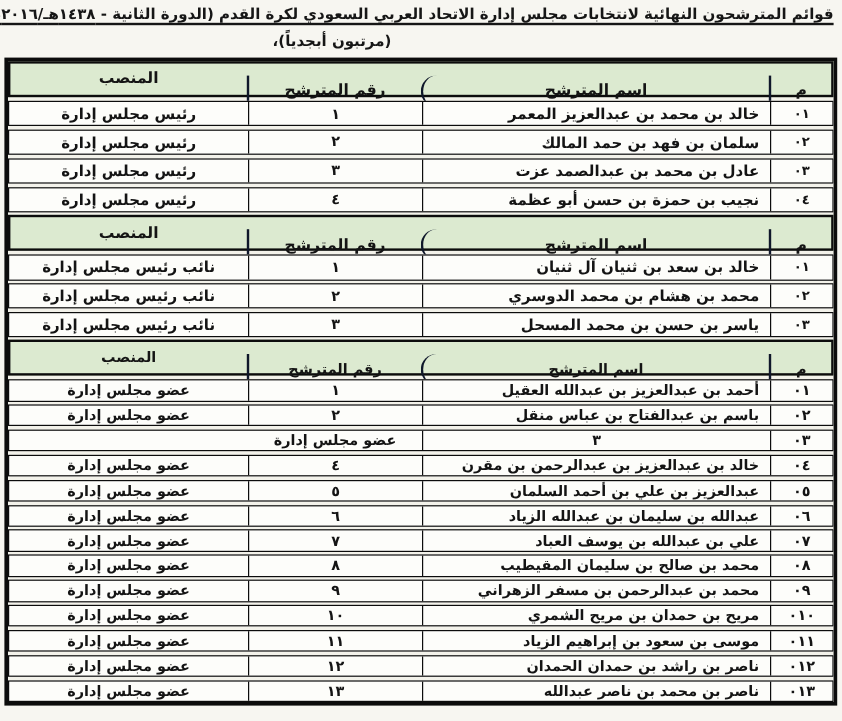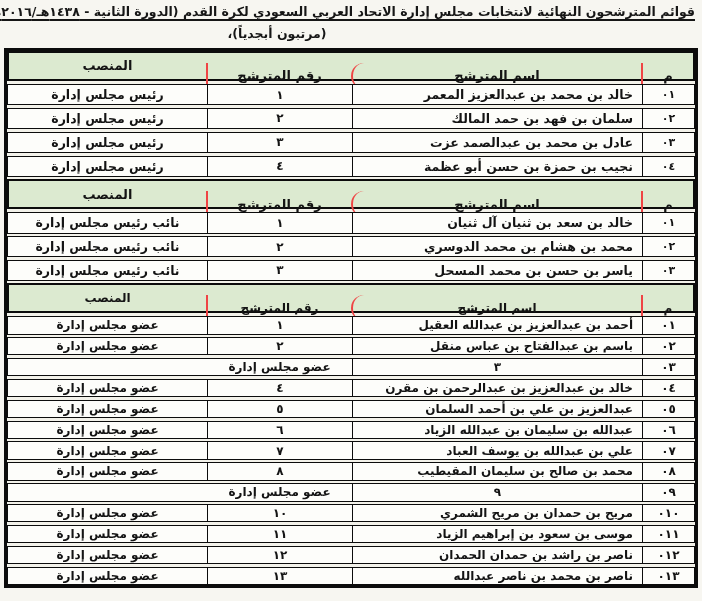--- a/index.html
+++ b/index.html
@@ -66,21 +66,21 @@
     height: 100%;
     display: flex; align-items: center; justify-content: center;
     font-size: 12.5px; font-weight: 700; color: #141414;
     overflow: hidden; white-space: nowrap;
   }
   .c-idx  { border-left: 1.5px solid #0c0c0c; font-size: 11px; }
   .c-name { border-left: 1.5px solid #0c0c0c; justify-content: flex-start; padding-right: 9px; }
   .c-num  { border-left: 1.5px solid #0c0c0c; font-size: 12px; }
   .c-pos  { }
   .head .cell { font-size: 13px; border-right: none; }
-  .head .c-idx, .head .c-name, .head .c-num { border-left: 2px solid #ef4444; margin-top: 20px; }
+  .head .c-idx, .head .c-name, .head .c-num { border-left: 2px solid #0f172a; margin-top: 20px; }
   .head .c-name { justify-content: center; padding-right: 0; border-radius: 13px; }
   .sec-3 .row .cell { font-size: 12px; }
 </style>
 </head>
 <body>
 
 <div class="page">
 
   <div class="doc-title">قوائم المترشحون النهائية لانتخابات مجلس إدارة الاتحاد العربي السعودي لكرة القدم (الدورة الثانية - ١٤٣٨هـ/٢٠١٦م)،</div>
   <div class="doc-subtitle">(مرتبون أبجدياً)،</div>
@@ -196,20 +196,21 @@
         <div class="cell c-pos">عضو مجلس إدارة</div>
       </div>
       <div class="row">
         <div class="cell c-idx">٠٨</div>
         <div class="cell c-name">محمد بن صالح بن سليمان المقيطيب</div>
         <div class="cell c-num">٨</div>
         <div class="cell c-pos">عضو مجلس إدارة</div>
       </div>
       <div class="row">
         <div class="cell c-idx">٠٩</div>
+        <div class="cell c-name">محمد بن عبدالرحمن بن مسفر الزهراني</div>
         <div class="cell c-num">٩</div>
         <div class="cell c-pos">عضو مجلس إدارة</div>
       </div>
       <div class="row">
         <div class="cell c-idx">٠١٠</div>
         <div class="cell c-name">مريح بن حمدان بن مريح الشمري</div>
         <div class="cell c-num">١٠</div>
         <div class="cell c-pos">عضو مجلس إدارة</div>
       </div>
       <div class="row">

